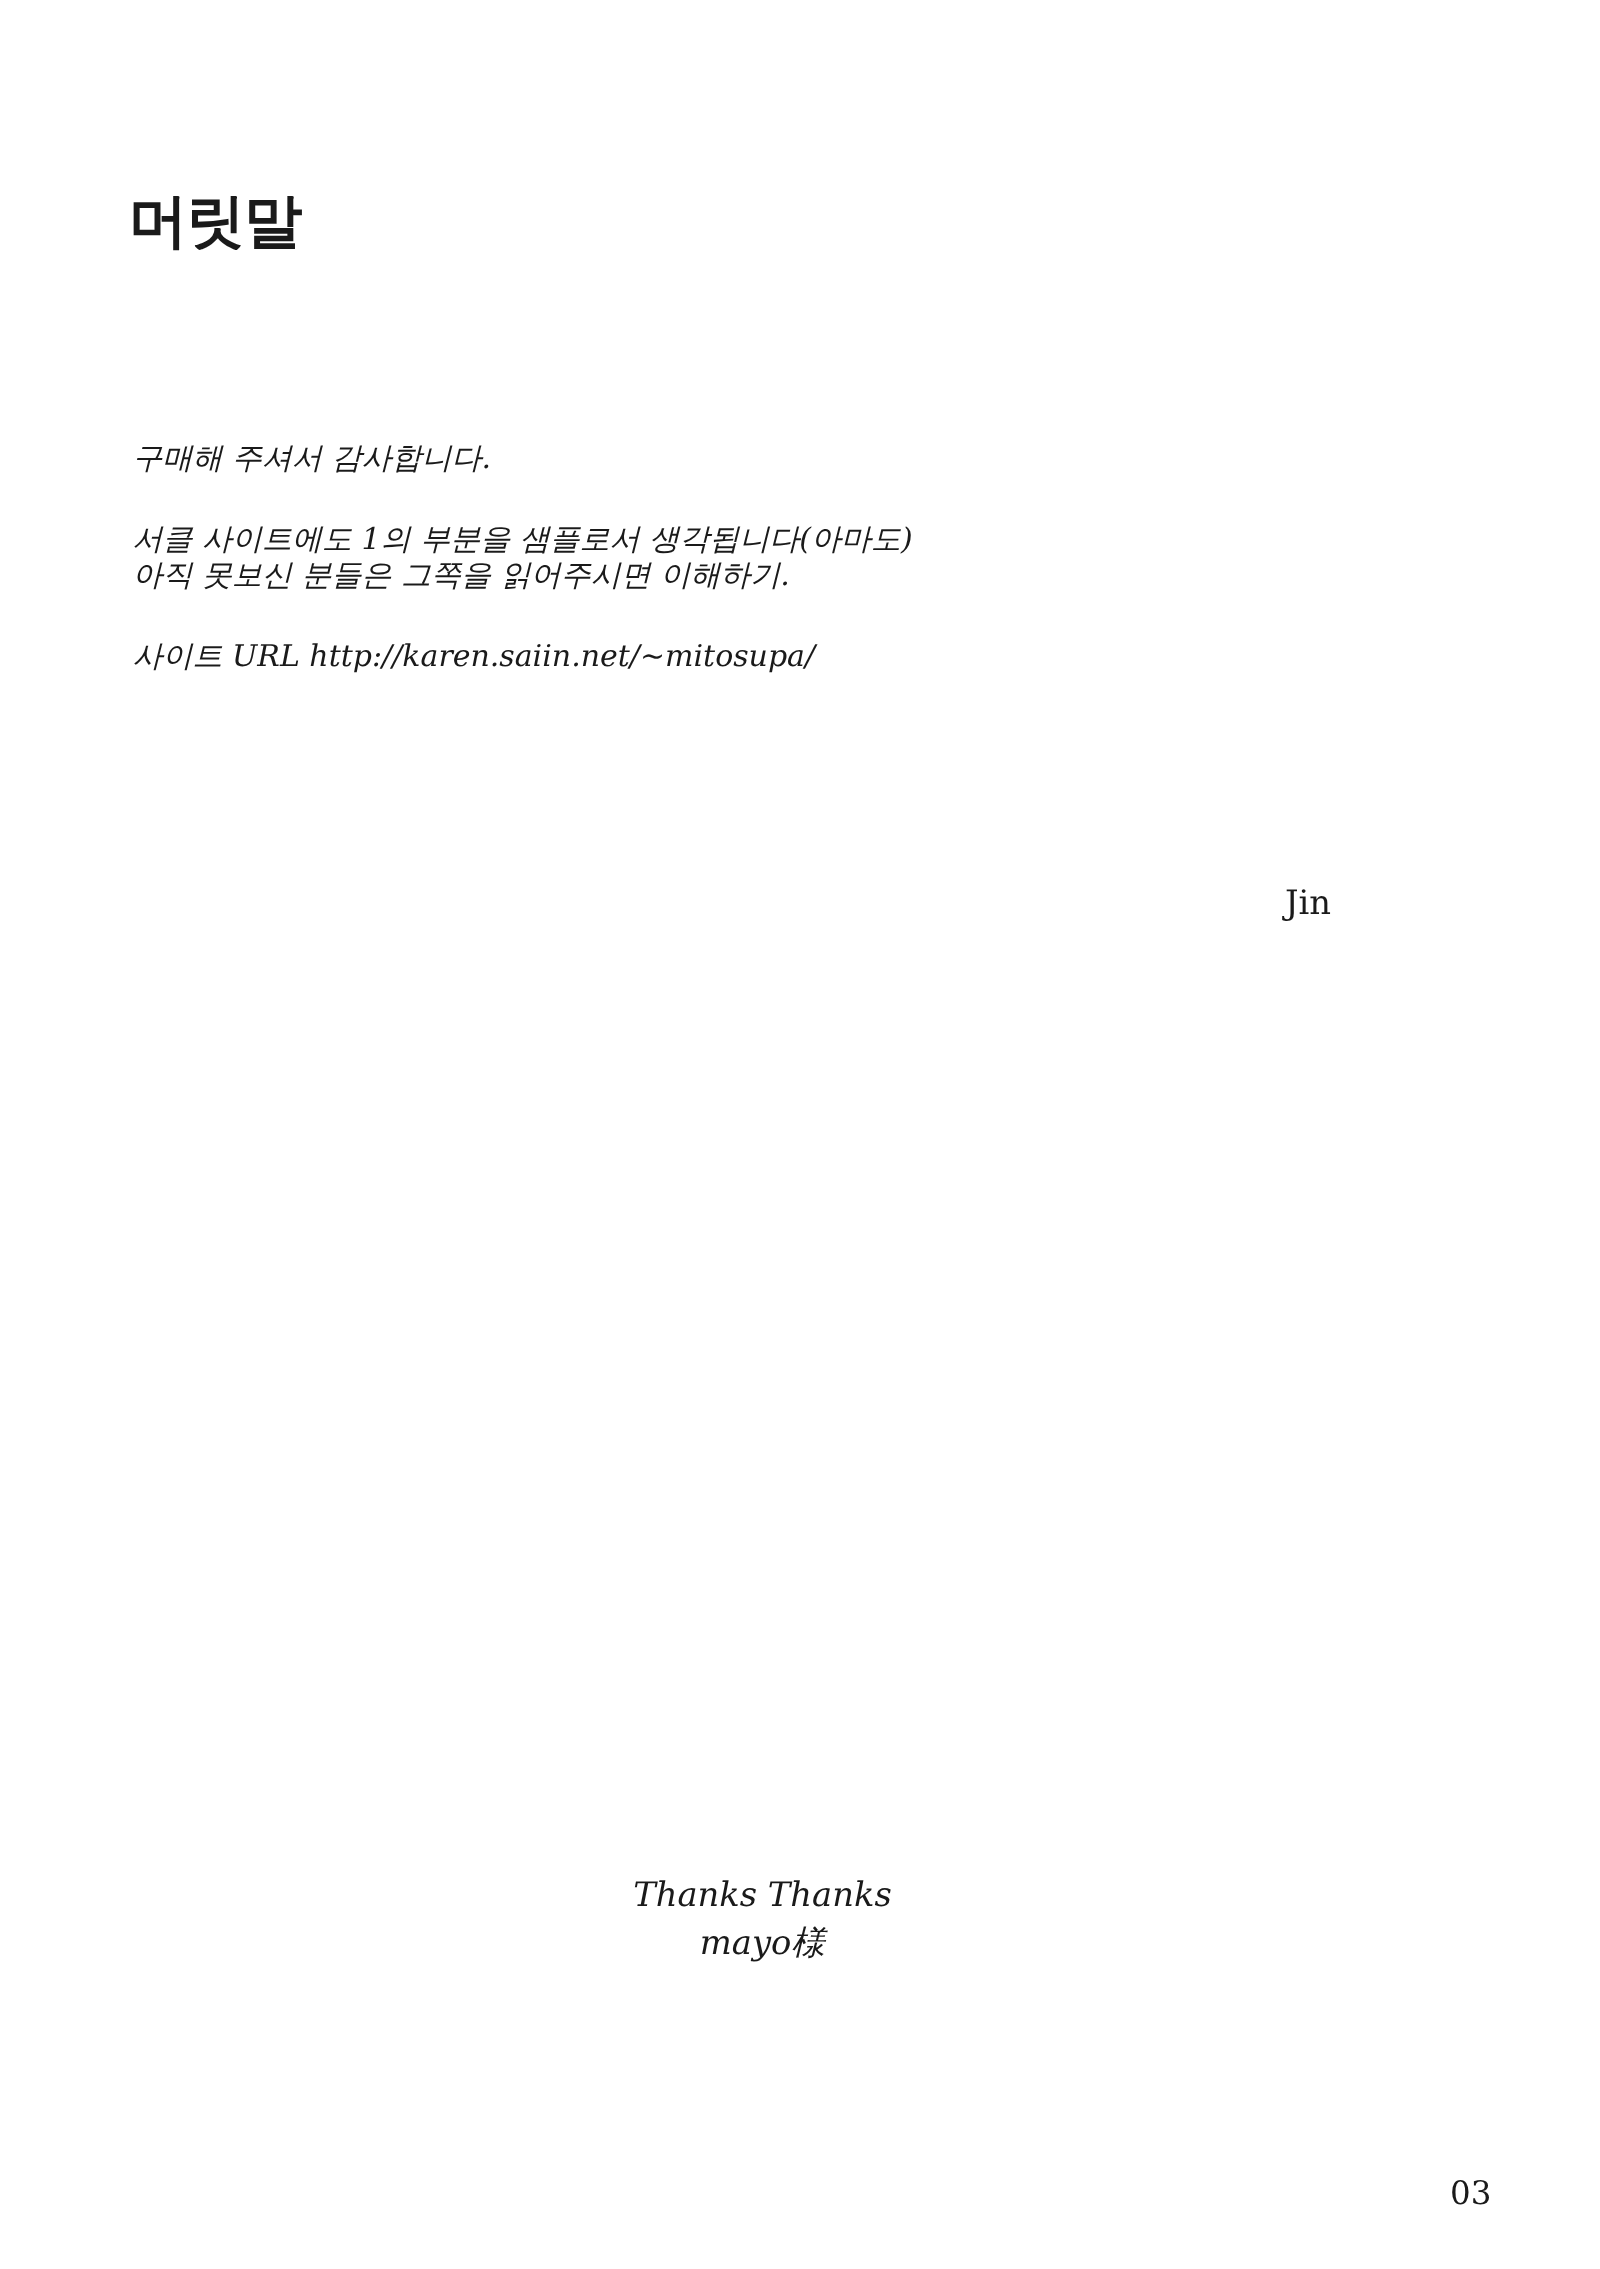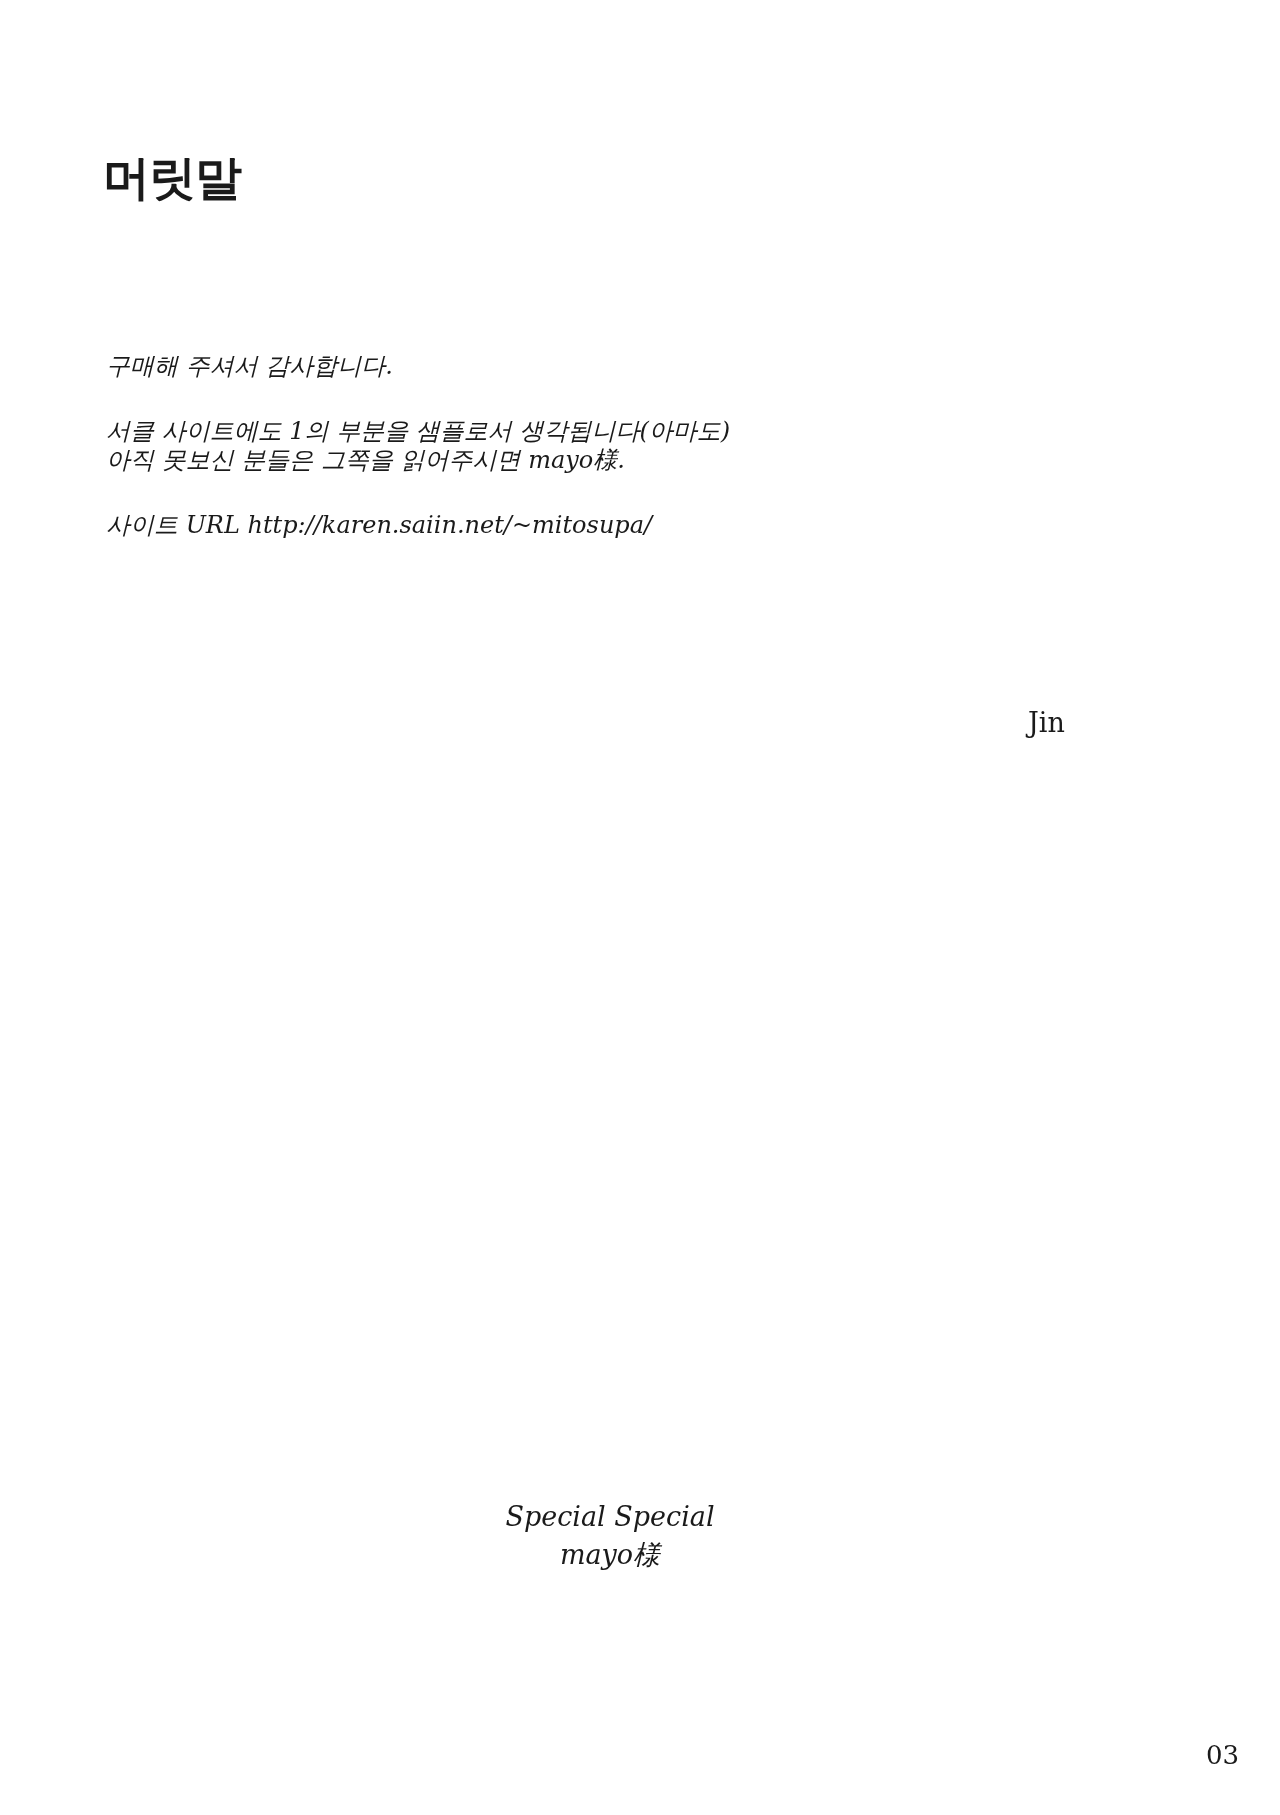--- a/index.html
+++ b/index.html
@@ -53,21 +53,21 @@
     position: absolute;
     left: 0;
     top: 1498px;
     width: 1220px;
     text-align: center;
     font-size: 27px;
     line-height: 38px;
   }
   .page-number {
     position: absolute;
-    left: 1206px;
+    left: 1160px;
     top: 1740px;
     font-size: 26px;
     line-height: 1.2;
   }
 </style>
 </head>
 <body>
 
 <div class="page">
 
@@ -75,31 +75,31 @@
 
   <div class="body-text">
 
     <p>
       <span class="line">구매해 주셔서 감사합니다.</span>
     </p>
 
 
     <p>
       <span class="line">서클 사이트에도 1의 부분을 샘플로서 생각됩니다(아마도)</span>
-      <span class="line">아직 못보신 분들은 그쪽을 읽어주시면 mayo様.</span>
+      <span class="line">아직 못보신 분들은 그쪽을 읽어주시면 이해하기.</span>
     </p>
 
     <p>
       <span class="line">사이트 URL http://karen.saiin.net/~mitosupa/</span>
     </p>
 
   </div>
 
   <div class="signature">Jin</div>
 
   <div class="special-thanks">
-    <span class="line">Special Special</span>
+    <span class="line">Thanks Thanks</span>
     <span class="line">mayo様</span>
   </div>
 
   <div class="page-number">03</div>
 
 </div>
 
 </body></html>

